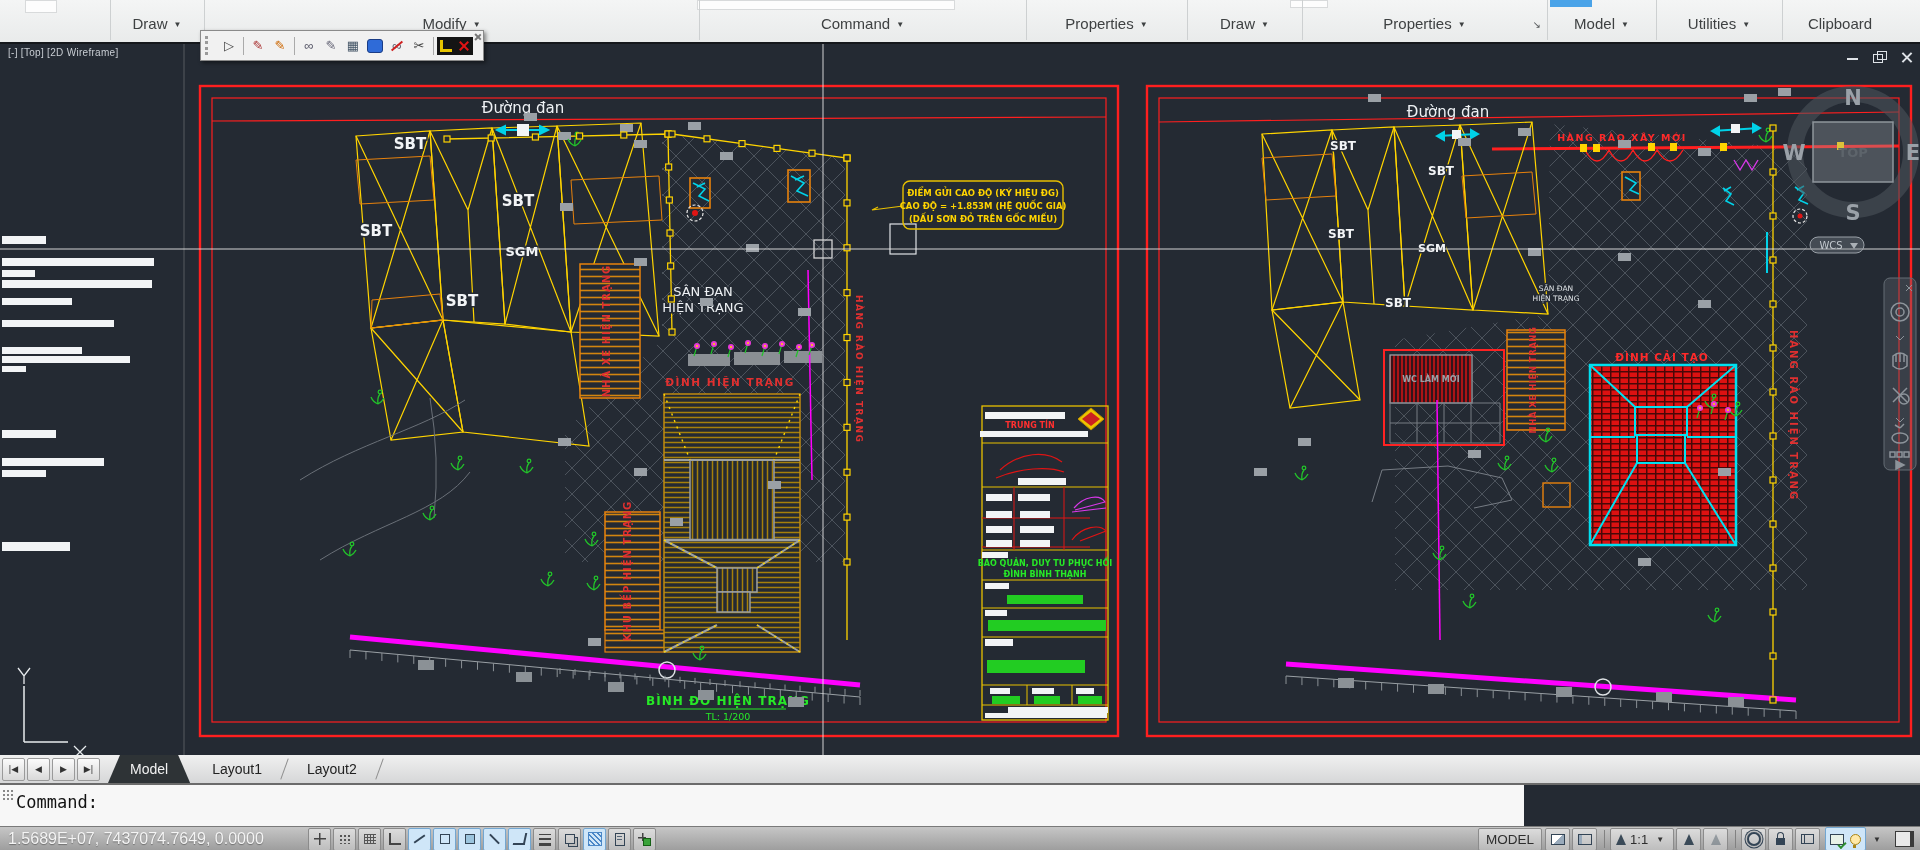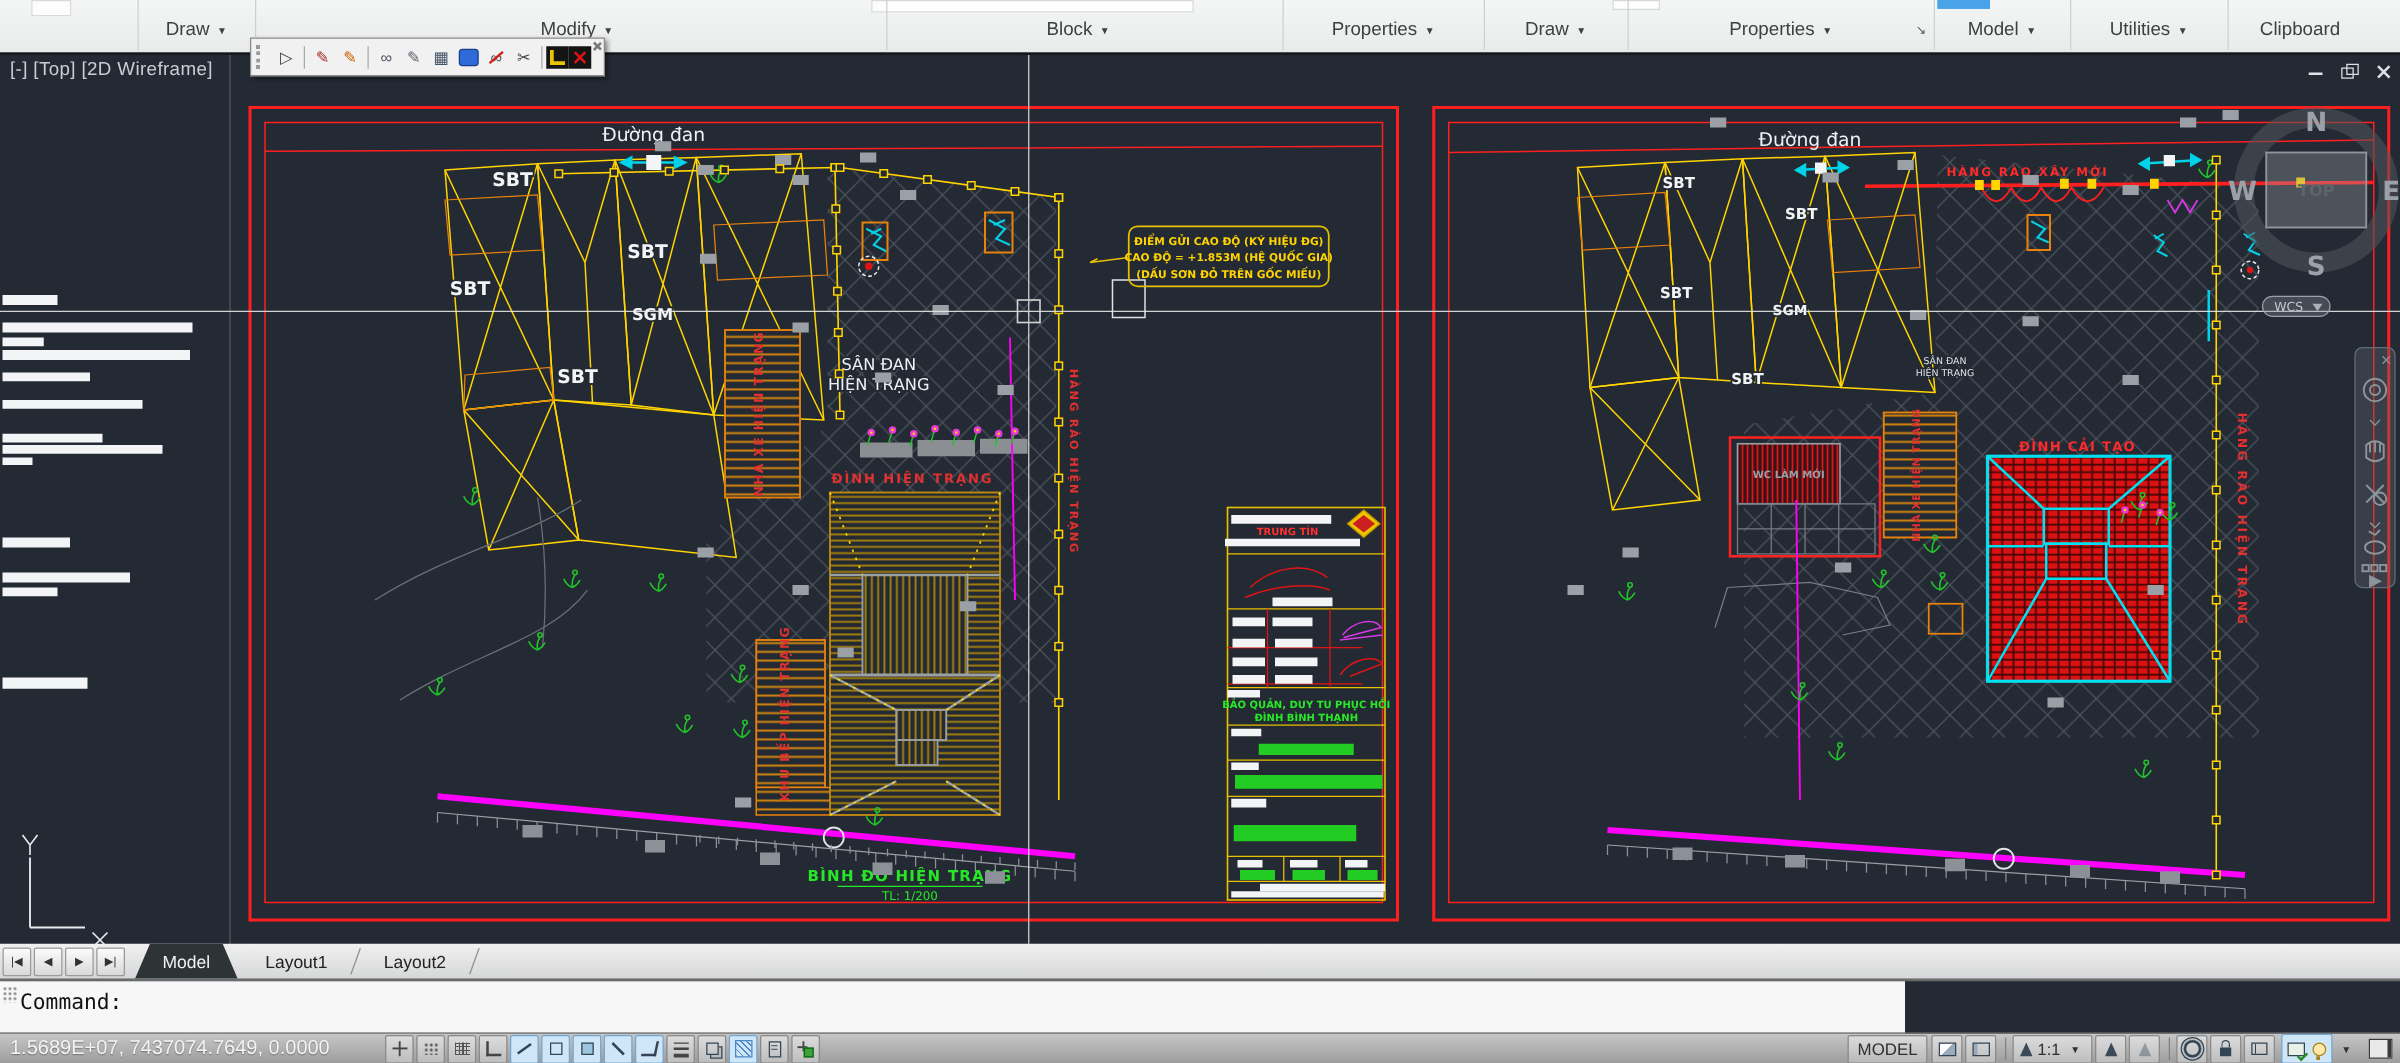--- a/index.html
+++ b/index.html
@@ -23,21 +23,21 @@
   .fic.dark{background:#141414;width:18px;height:18px;}
   .fic.dark .yl{width:9px;height:9px;border-left:3px solid #e7c400;border-bottom:3px solid #e7c400;}
   .fic.dark .rx{position:relative;width:12px;height:12px;}
   .fic.dark .rx:before,.fic.dark .rx:after{content:"";position:absolute;left:5px;top:0;width:2px;height:12px;background:#e01414;}
   .fic.dark .rx:before{transform:rotate(45deg);} .fic.dark .rx:after{transform:rotate(-45deg);}
   .fic .slash{position:absolute;width:14px;height:2px;background:#d02020;transform:rotate(-40deg);}
   #fclose{position:absolute;right:1px;top:1px;width:9px;height:9px;}
   #fclose:before,#fclose:after{content:"";position:absolute;left:4px;top:1px;width:1.5px;height:8px;background:#777;}
   #fclose:before{transform:rotate(45deg);} #fclose:after{transform:rotate(-45deg);}
   
-  #vplabel{position:absolute;left:8px;top:47px;color:#c9ced4;font-size:15px;z-index:10;letter-spacing:.3px;}
+  #vplabel{position:absolute;left:8px;top:47px;color:#c9ced4;font-size:10px;z-index:10;letter-spacing:.3px;}
   #winbtns{position:absolute;left:1845px;top:50px;display:flex;gap:11px;z-index:10;}
   .wb{width:16px;height:14px;position:relative;}
   .wb.min:before{content:"";position:absolute;left:2px;top:8px;width:11px;height:2px;background:#dfe3e8;}
   .wb.res:before{content:"";position:absolute;left:1px;top:4px;width:8px;height:7px;border:1.5px solid #dfe3e8;}
   .wb.res:after{content:"";position:absolute;left:5px;top:1px;width:8px;height:7px;border:1.5px solid #dfe3e8;}
   .wb.cls:before,.wb.cls:after{content:"";position:absolute;left:7px;top:1px;width:2px;height:13px;background:#dfe3e8;}
   .wb.cls:before{transform:rotate(45deg);} .wb.cls:after{transform:rotate(-45deg);}
   
   #tabbar{position:absolute;left:0;top:755px;width:1920px;height:28px;background:linear-gradient(#f0f0f0,#d6d7d8);
     border-bottom:2px solid #6b6b6b;z-index:20;display:flex;align-items:center;}
@@ -706,26 +706,26 @@
 <div id="ribbon">
   <div class="frag" style="left:25px;width:30px;height:11px"></div>
   <div class="frag" style="left:697px;width:256px;height:8px"></div>
   <div class="frag" style="left:1290px;width:36px;height:6px"></div>
   <div class="frag" style="left:1550px;width:40px;height:5px;background:#4aa3e8;border-color:#4aa3e8"></div>
   <div class="rpanel" style="left:0;width:110px"></div>
   <div class="rpanel" style="left:110px;width:94px">
       <span class="lbl">Draw</span>
       <span class="chev">▼</span>
     </div>
-  <div class="rpanel" style="left:214px;width:495px">
+  <div class="rpanel" style="left:204px;width:495px">
       <span class="lbl">Modify</span>
       <span class="chev">▼</span>
     </div>
   <div class="rpanel" style="left:699px;width:327px">
-      <span class="lbl">Block</span>
+      <span class="lbl">Command</span>
       <span class="chev">▼</span>
     </div>
   <div class="rpanel" style="left:1026px;width:161px">
       <span class="lbl">Properties</span>
       <span class="chev">▼</span>
     </div>
   <div class="rpanel" style="left:1187px;width:115px">
       <span class="lbl">Draw</span>
       <span class="chev">▼</span>
     </div>

